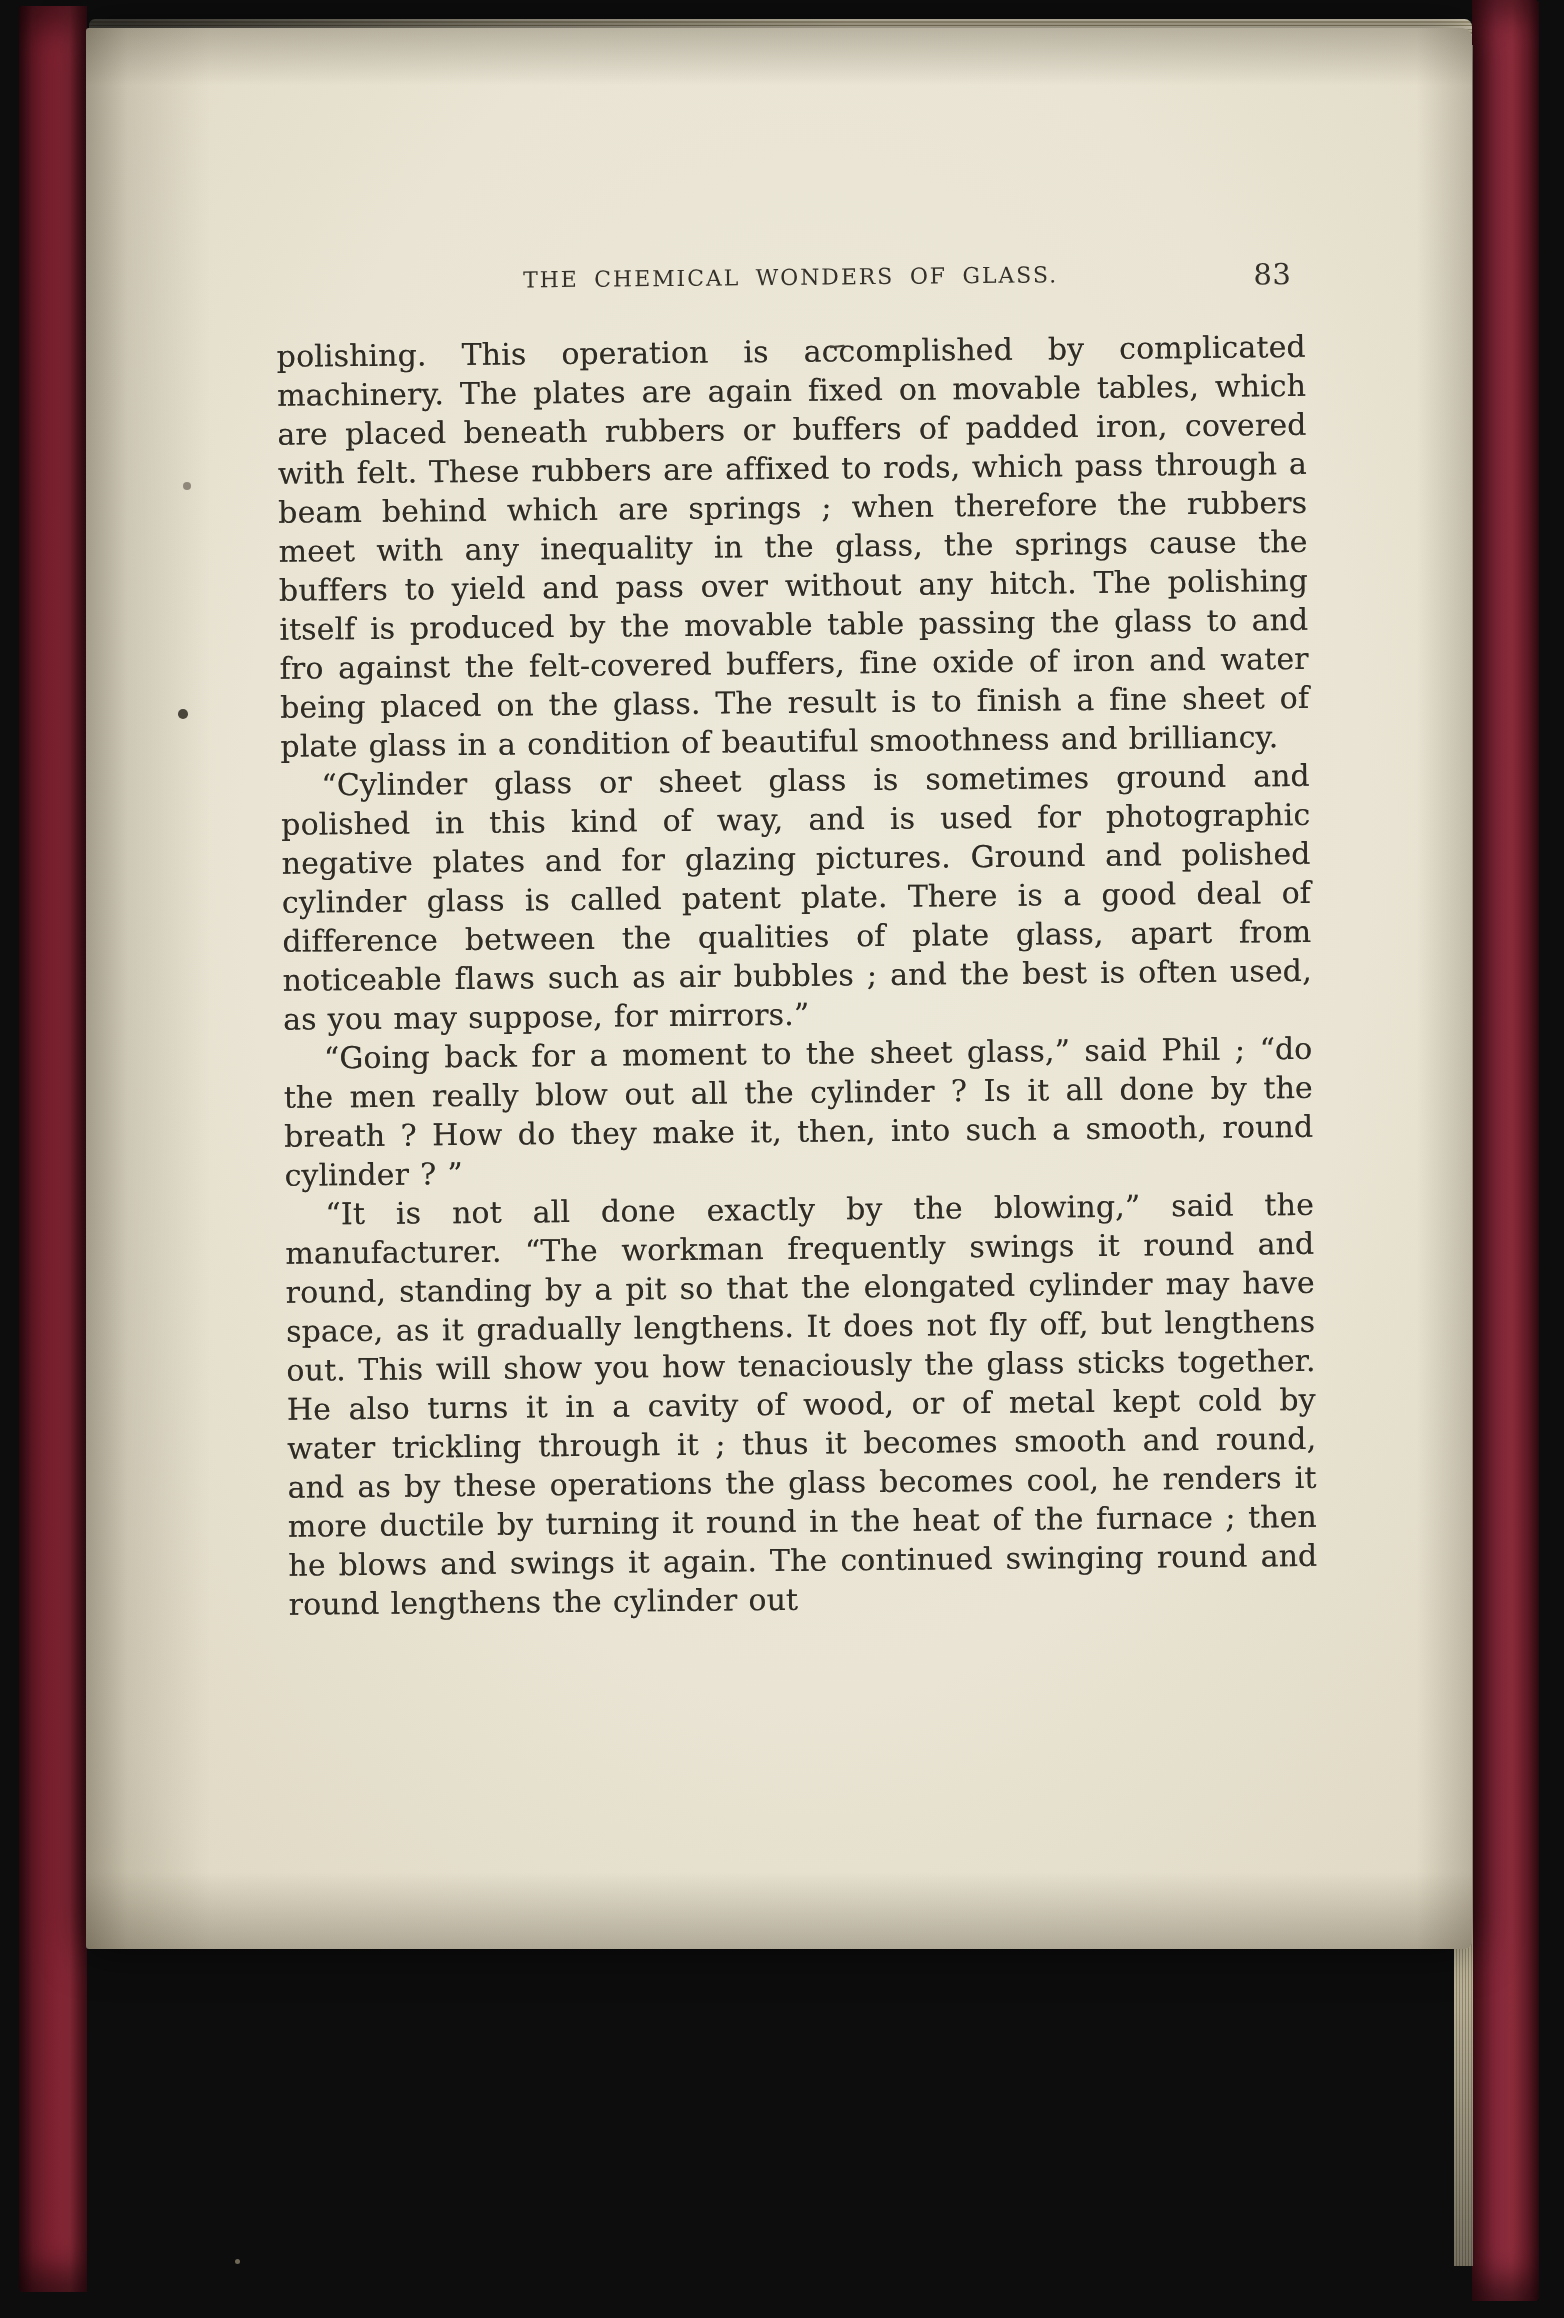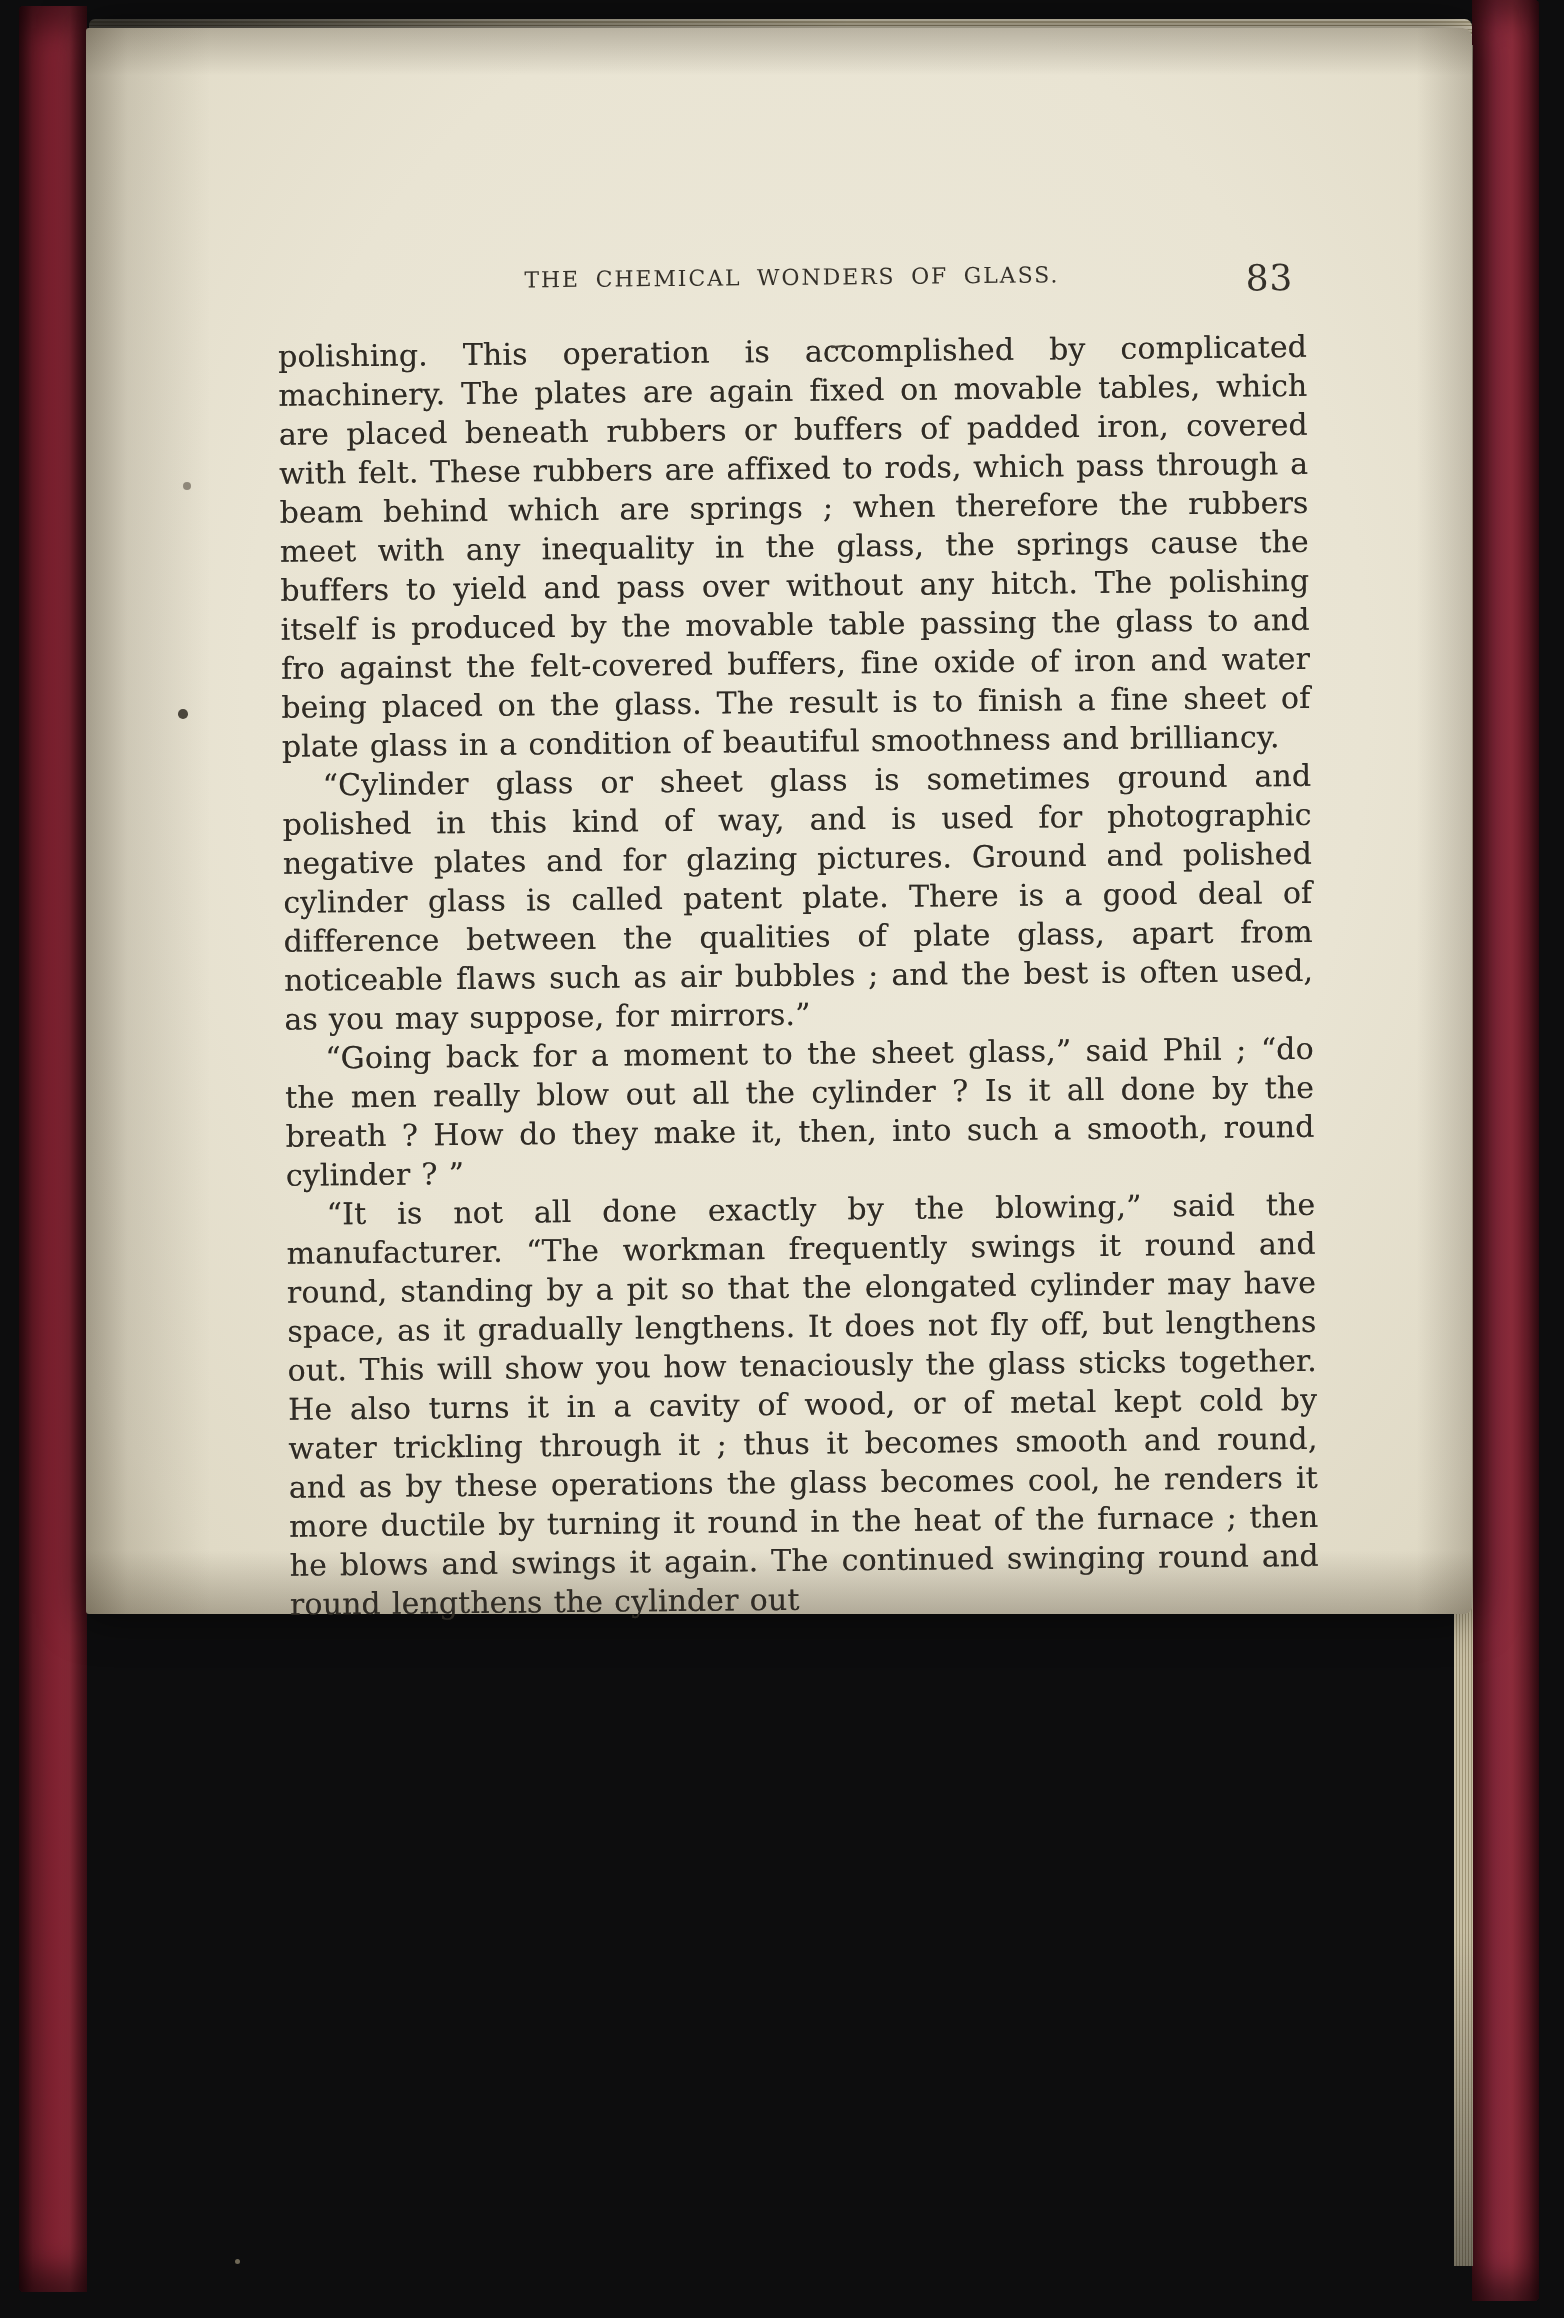--- a/index.html
+++ b/index.html
@@ -57,21 +57,21 @@
       linear-gradient(180deg, rgba(15,15,15,.25), rgba(15,15,15,0) 12%, rgba(15,15,15,0) 85%, rgba(15,15,15,.45)),
       repeating-linear-gradient(90deg,
         #c7bea3 0px, #c7bea3 1.5px,
         #9c9174 1.5px, #9c9174 3px);
   }
 
   
   .page {
     position: absolute;
     left: 86px; top: 28px;
-    width: 1386px; height: 1586px;
+    width: 1386px; height: 1921px;
     border-radius: 3px 9px 7.4px 3px;
     background:
       linear-gradient(90deg, rgba(58,48,32,.38) 0%, rgba(58,48,32,.14) 3%, rgba(58,48,32,0) 9%),
       linear-gradient(180deg, rgba(58,48,32,.28) 0%, rgba(58,48,32,0) 3%),
       linear-gradient(270deg, rgba(58,48,32,.22) 0%, rgba(58,48,32,0) 4%),
       linear-gradient(0deg, rgba(58,48,32,.30) 0%, rgba(58,48,32,0) 4%),
       radial-gradient(ellipse at 52% 42%, #ede9da 0%, #e9e4d3 55%, #e0dac6 88%, #d6cfb8 100%);
     box-shadow: 0 0 45px rgba(0,0,0,.6);
   }
 
@@ -95,21 +95,21 @@
     transform: translateX(-50%);
     white-space: nowrap;
     font-size: 22px;
     letter-spacing: 1.9px;
     word-spacing: 6.7px;
   }
   .page-number {
     position: absolute;
     right: 13.4px;
     top: -3px;
-    font-size: 36px;
+    font-size: 29px;
     letter-spacing: 0.7px;
   }
 
   
   .body-text {
     margin: 30px 162px 0 195px;
     text-align: justify;
     font-size: 30px;
     line-height: 39px;
     color: #2f2b25;

